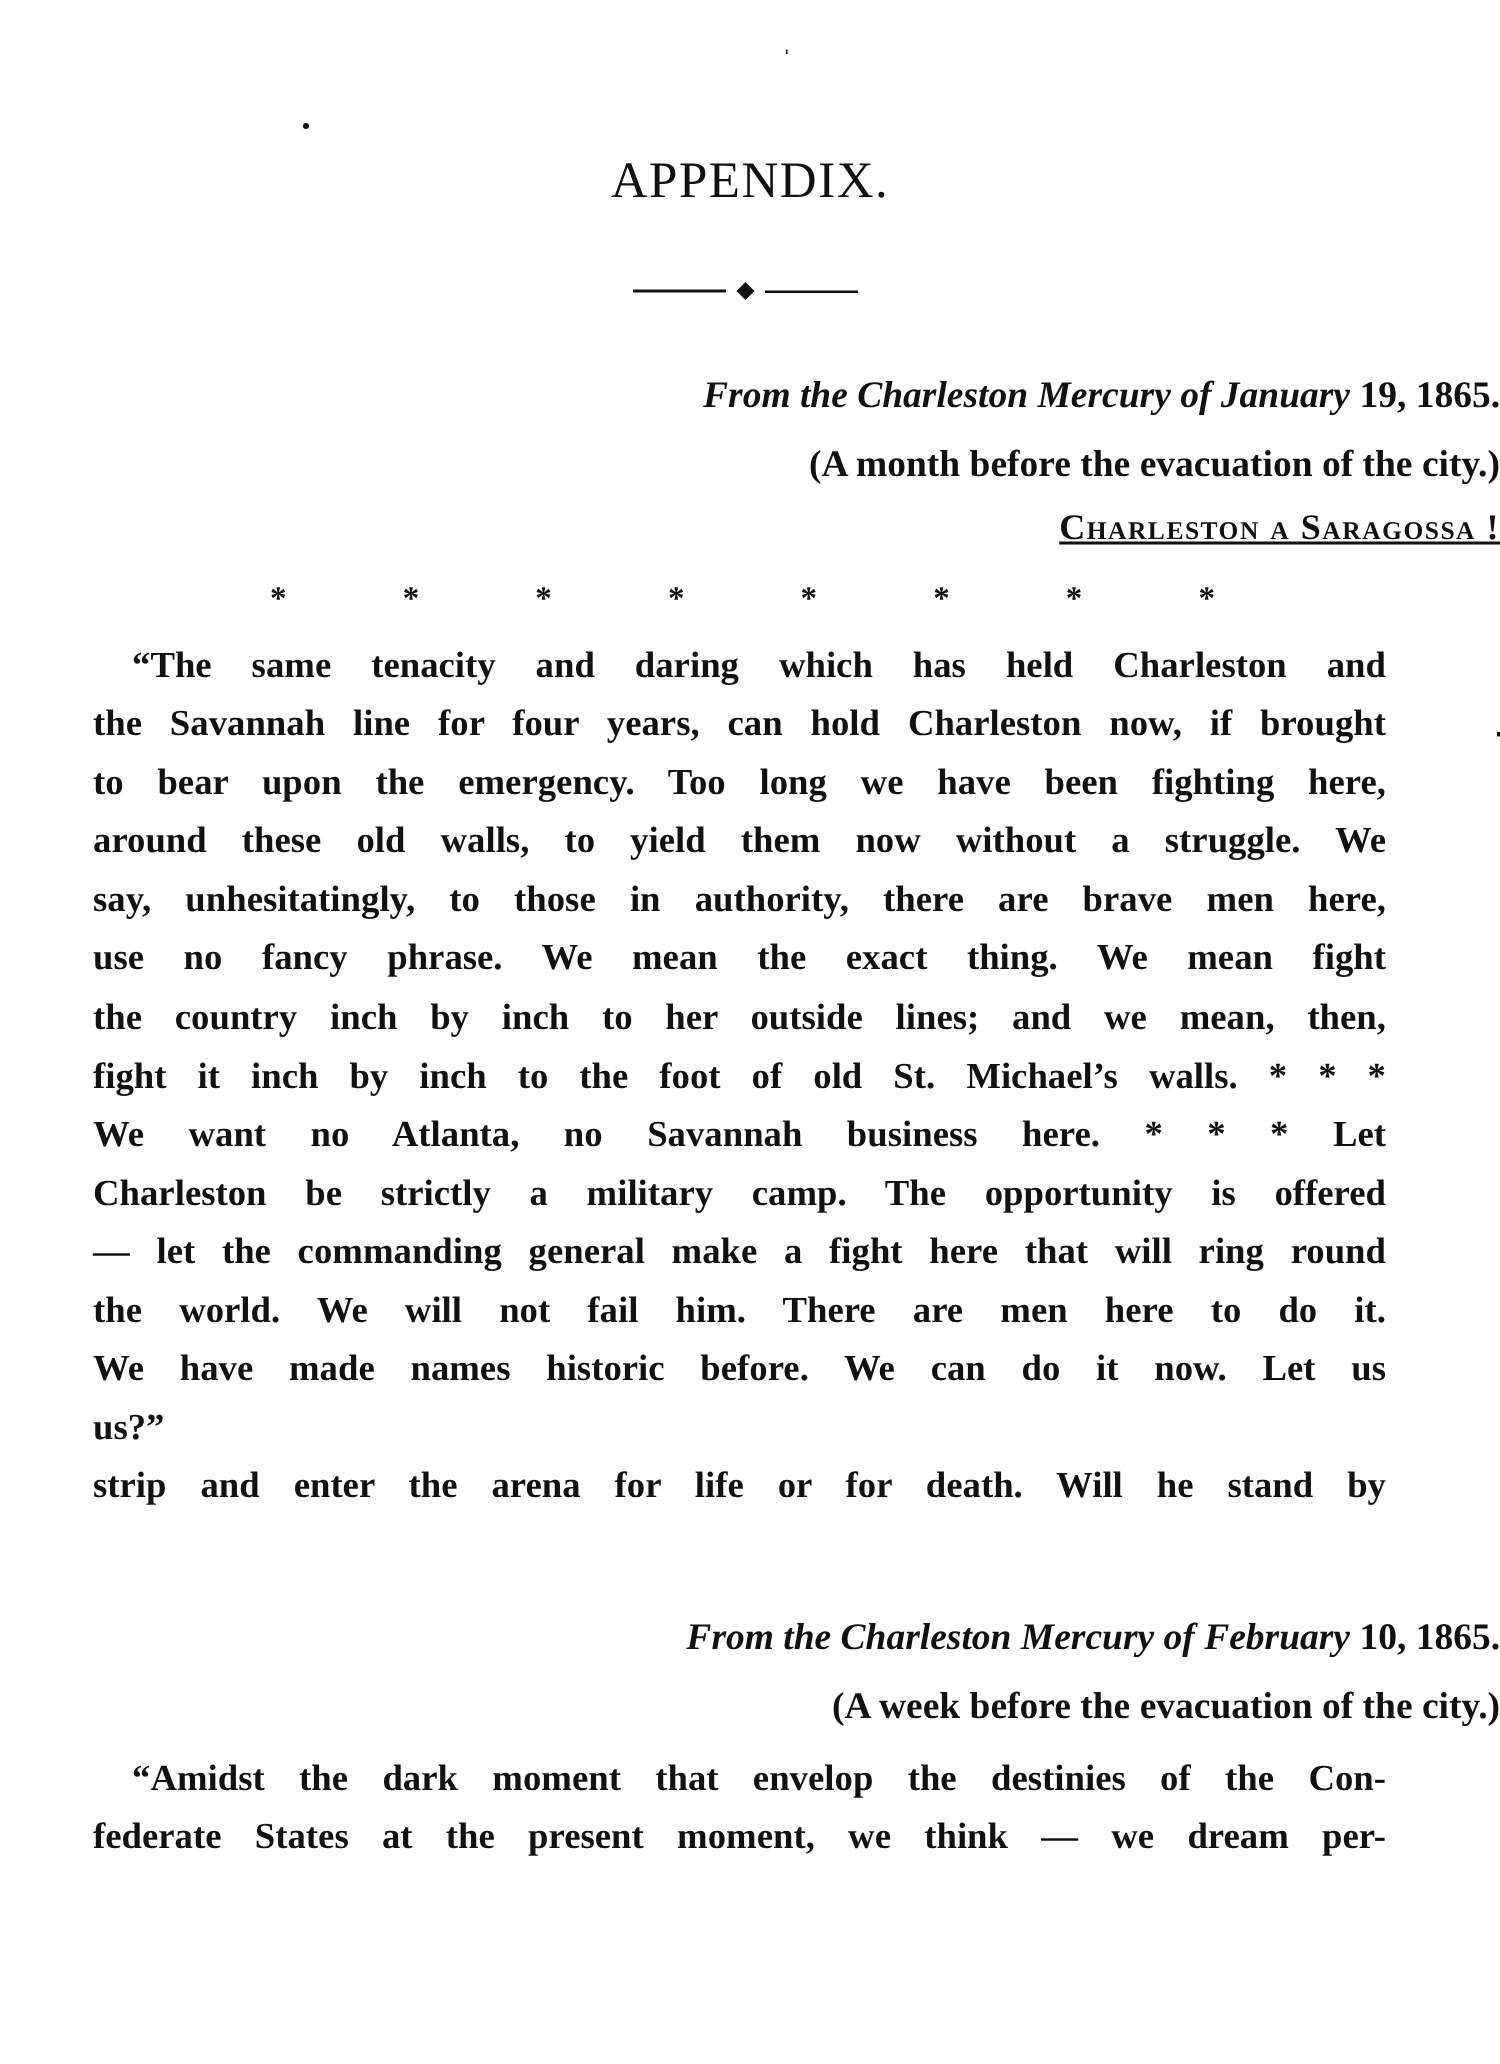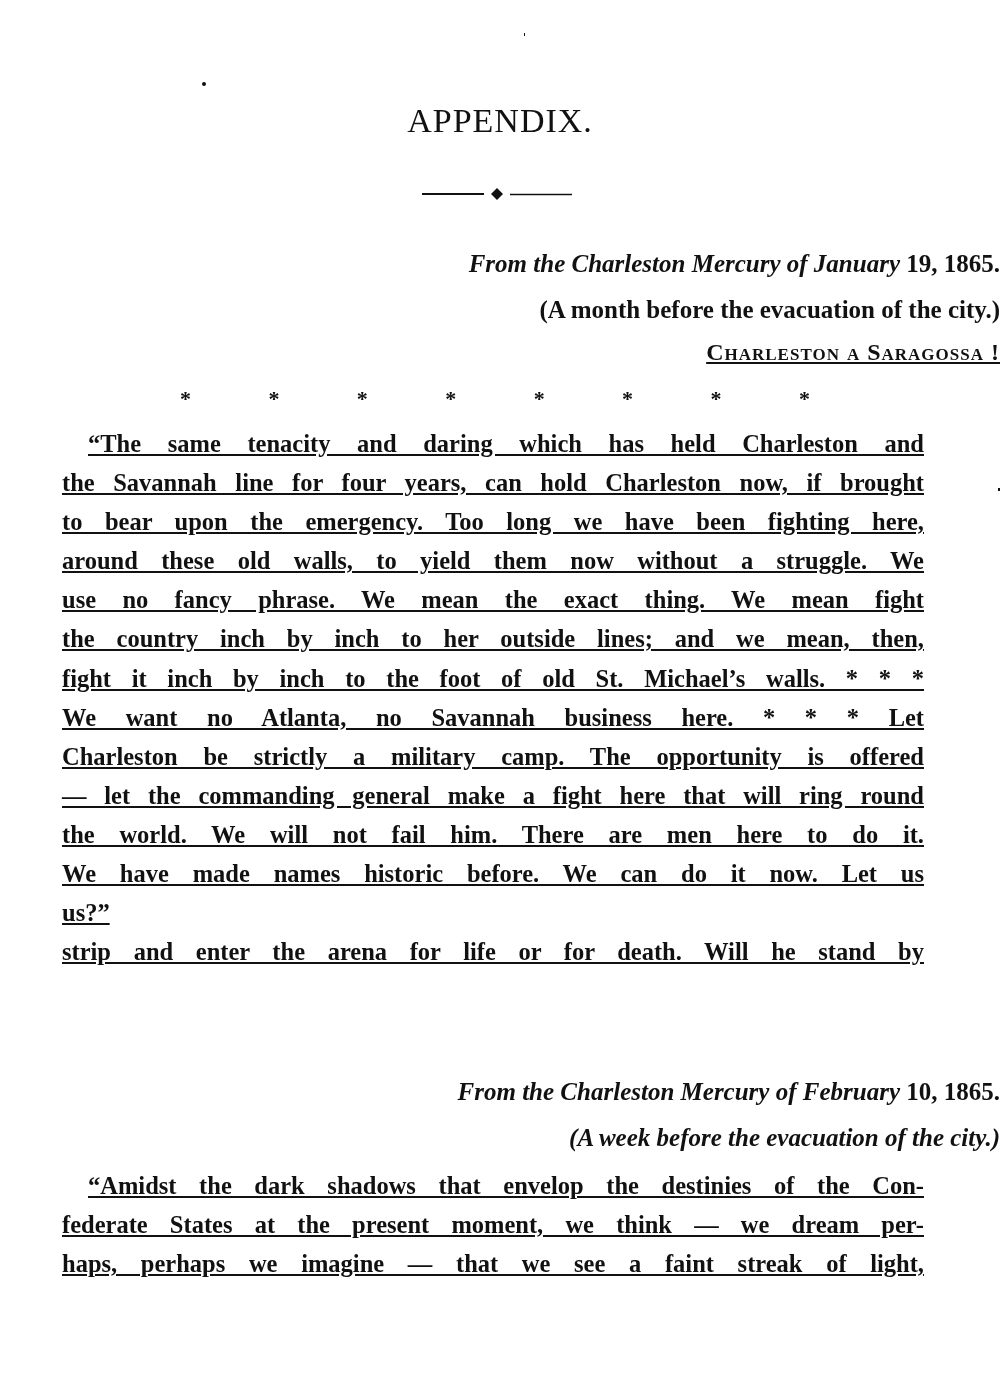--- a/index.html
+++ b/index.html
@@ -68,21 +68,20 @@
     }
     .para {
       position: absolute;
       left: 62px;
       width: 862px;
       font-size: 24.5px;
       font-weight: bold;
       line-height: 39.1px;
       text-align: justify;
       margin: 0;
-      text-decoration: underline;
     }
     .line {
       display: block;
       text-align: justify;
       text-align-last: justify;
       white-space: nowrap;
       height: 39.1px;
     }
     .line.last {
       text-align-last: left;
@@ -121,34 +120,34 @@
   <span>*</span>
   <span>*</span>
   <span>*</span>
 </div>
 
 <div class="para" style="top:424px;">
   <span class="line indent">“The same tenacity and daring which has held Charleston and</span>
   <span class="line">the Savannah line for four years, can hold Charleston now, if brought</span>
   <span class="line">to bear upon the emergency.  Too long we have been fighting here,</span>
   <span class="line">around these old walls, to yield them now without a struggle.  We</span>
+  <span class="line">say, unhesitatingly, to those in authority, there are brave men here,</span>
   <span class="line">use no fancy phrase.  We mean the exact thing.  We mean fight</span>
   <span class="line">the country inch by inch to her outside lines; and we mean, then,</span>
   <span class="line">fight it inch by inch to the foot of old St. Michael’s walls.  *  *  *</span>
   <span class="line">We want no Atlanta, no Savannah business here.  *  *  *  Let</span>
   <span class="line">Charleston be strictly a military camp.  The opportunity is offered</span>
   <span class="line">— let the commanding general make a fight here that will ring round</span>
   <span class="line">the world.  We will not fail him.  There are men here to do it.</span>
   <span class="line">We have made names historic before.  We can do it now.  Let us</span>
   <span class="line last">us?”</span>
   <span class="line">strip and enter the arena for life or for death.  Will he stand by</span>
 </div>
 
 <div class="center-line" style="top:1076px;">
   <i>From the Charleston Mercury of February</i><span> 10, 1865.</span>
 </div>
-<div class="center-line" style="top:1122px;font-style:italic;">(A week before the evacuation of the city.)</div>
+<div class="center-line" style="top:1122px;">(A week before the evacuation of the city.)</div>
 
 <div class="para" style="top:1166px;">
-  <span class="line indent">“Amidst the dark shadows that envelop the destinies of the Con-</span>
+  <span class="line indent">“Amidst the dark moment that envelop the destinies of the Con-</span>
   <span class="line">federate States at the present moment, we think — we dream per-</span>
-  <span class="line">haps, perhaps we imagine — that we see a faint streak of light,</span>
 </div>
 
 </body></html>

